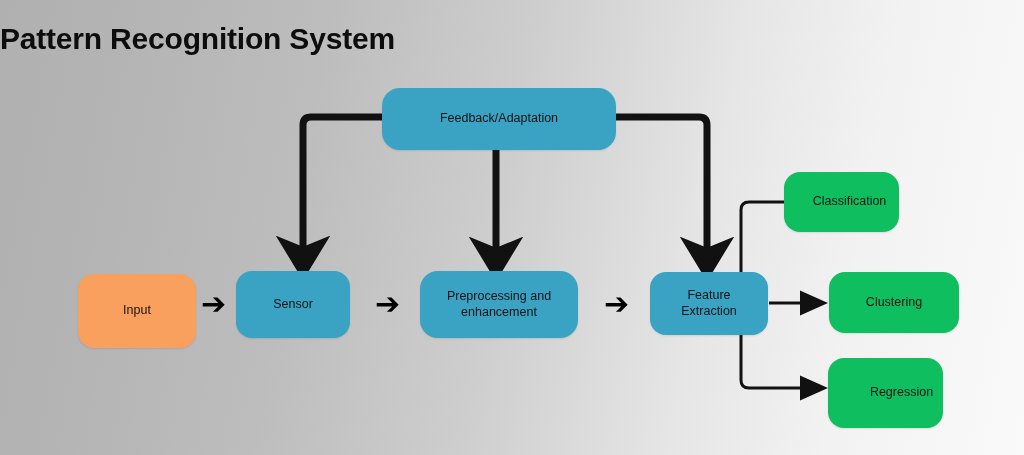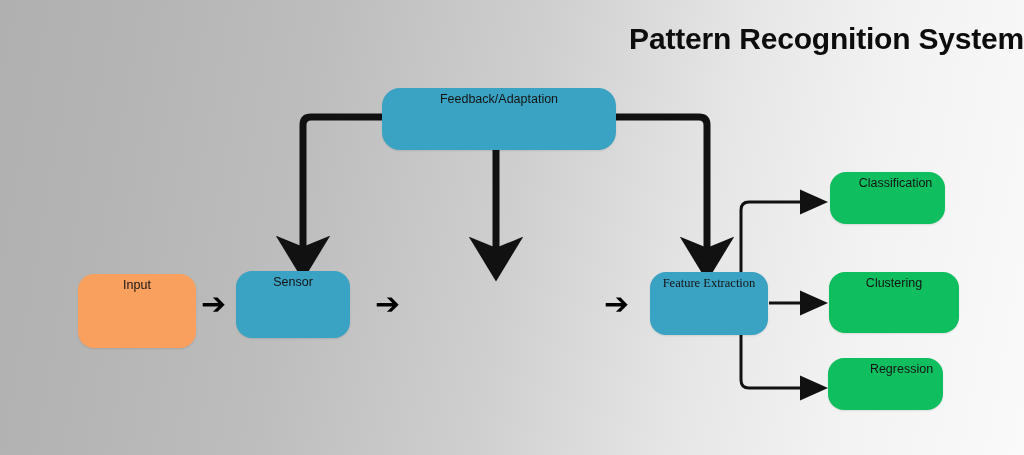--- a/index.html
+++ b/index.html
@@ -24,29 +24,30 @@
        #e6e6e6 68%,
        #f2f2f2 82%,
        #fafafa 100%);
     overflow: hidden;
   }
   #diagram-title {
     position: absolute;
     left: 0;
     top: 22px;
     width: 1024px;
-    text-align: right;
+    text-align: left;
     font-size: 30px;
     font-weight: bold;
     color: #0d0d0d;
     letter-spacing: -0.2px;
   }
   .node {
     position: absolute;
     display: flex;
+    align-items: center;
     justify-content: center;
     text-align: center;
     border-radius: 16px;
     color: #141414;
     font-size: 12.5px;
     line-height: 1.25;
     box-sizing: border-box;
     padding: 4px 8px;
     box-shadow: 0 1px 2px rgba(0,0,0,0.10);
   }
@@ -114,34 +115,37 @@
   <span class="glyph-arrow" style="left:604px; top:289px;">➔</span>
 
   <div class="node node-orange" style="left:78px; top:274px; width:118px; height:74px;">
     <span>Input</span>
   </div>
 
   <div class="node node-teal" style="left:236px; top:271px; width:114px; height:67px;">
     <span>Sensor</span>
   </div>
 
+  <div class="node node-teal" style="left:420px; top:271px; width:158px; height:67px; border-radius:18px;">
+    <span>Preprocessing and enhancement</span>
+  </div>
 
-  <div class="node node-teal" style="left:650px; top:272px; width:118px; height:63px;font-family:Liberation Serif, serif;">
+  <div class="node node-teal" style="left:650px; top:272px; width:118px; height:63px;">
     <span>Feature Extraction</span>
   </div>
 
   <div class="node node-teal" style="left:382px; top:88px; width:234px; height:62px; border-radius:18px;">
     <span>Feedback/Adaptation</span>
   </div>
 
-  <div class="node node-green" style="left:830px; top:172px; width:115px; height:52px;padding-left:24px;">
+  <div class="node node-green" style="left:784px; top:172px; width:115px; height:60px;padding-left:24px;">
     <span>Classification</span>
   </div>
 
   <div class="node node-green" style="left:829px; top:272px; width:130px; height:61px;">
     <span>Clustering</span>
   </div>
 
-  <div class="node node-green" style="left:828px; top:358px; width:115px; height:52px;padding-left:40px;">
+  <div class="node node-green" style="left:828px; top:358px; width:115px; height:70px;padding-left:40px;">
     <span>Regression</span>
   </div>
 
 </div>
 
 </body></html>

